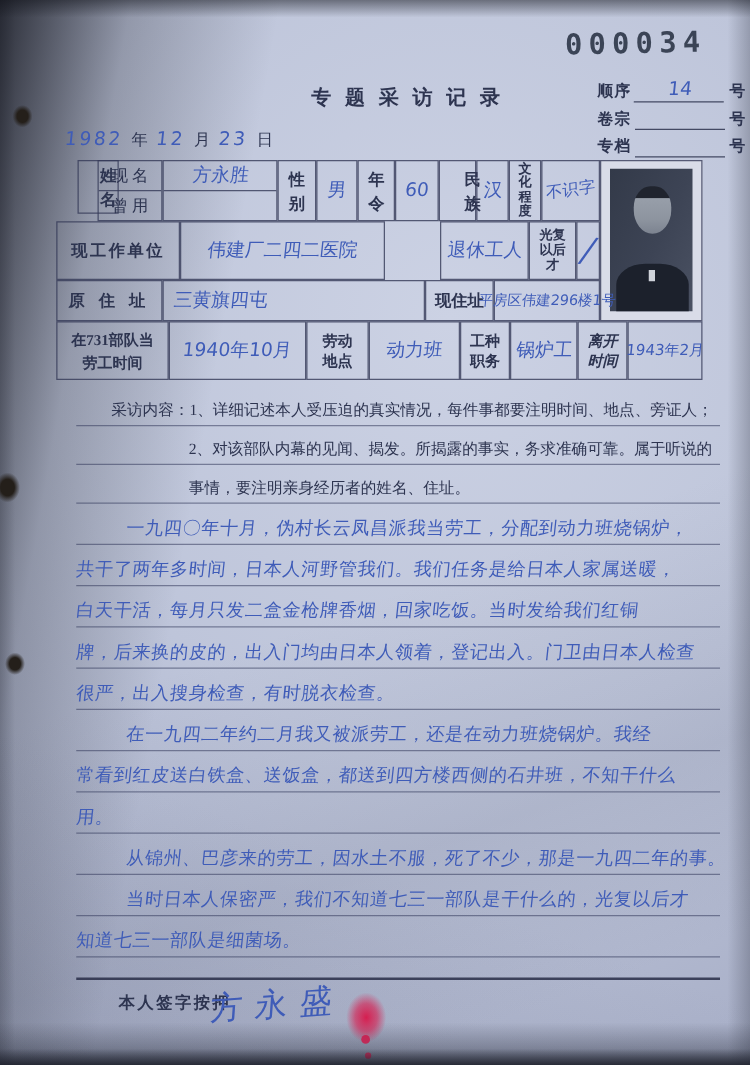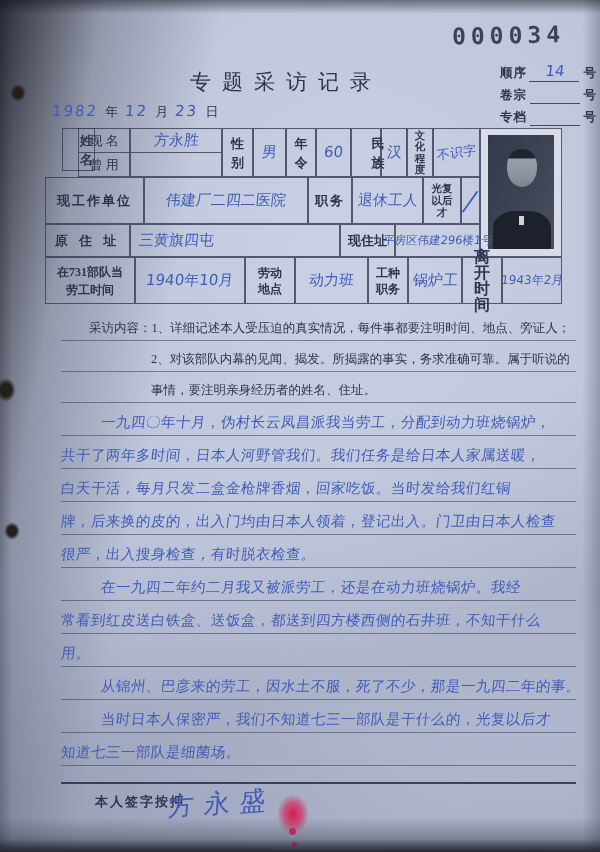--- a/index.html
+++ b/index.html
@@ -28,27 +28,27 @@
   .hole.h3{left:4px;top:522px;width:16px;height:18px;}
   .hand{color:var(--ink-hand);font-family:"DejaVu Sans",sans-serif;
         transform:skewX(-6deg);display:inline-block;}
 
   
   .stamp{position:absolute;left:452px;top:22px;width:150px;
          font-family:"DejaVu Sans Mono",monospace;font-size:23px;font-weight:bold;
          letter-spacing:5px;color:var(--ink-stamp);transform:rotate(-1.2deg);}
   .hfields{position:absolute;left:478px;top:60px;width:118px;font-size:12.5px;}
   .hrow{display:flex;align-items:flex-end;height:22px;font-weight:bold;color:var(--ink-print);}
-  .hrow .lab{width:30px;letter-spacing:1px;margin-left:22px;}
+  .hrow .lab{width:30px;letter-spacing:1px;}
   .hrow .val{flex:1;border-bottom:1.3px solid rgba(45,50,78,.85);text-align:center;
              font-weight:normal;font-size:15px;height:19px;}
   .hrow .suf{width:16px;text-align:right;}
 
-  .title{position:absolute;left:190px;top:68px;width:280px;
-         font-size:21px;font-weight:normal;letter-spacing:11px;color:var(--ink-print);}
+  .title{position:absolute;left:190px;top:68px;width:280px;text-align:center;
+         font-size:16px;font-weight:bold;letter-spacing:11px;color:var(--ink-print);}
   .dateline{position:absolute;left:52px;top:102px;font-size:13px;color:var(--ink-print);
             display:flex;align-items:baseline;gap:7px;}
   .dateline .hand{font-size:15px;letter-spacing:2px;}
 
   
   .cell{position:absolute;box-sizing:border-box;border:1px solid rgba(52,58,88,.8);
         font-size:13px;color:var(--ink-print);display:flex;align-items:center;justify-content:center;
         text-align:center;line-height:17px;overflow:visible;}
   .cell.lab{font-weight:bold;}
   .cell .hand{font-size:15px;white-space:nowrap;}
@@ -170,21 +170,20 @@
       <div class="head"></div>
       <div class="torso"></div>
       <div class="collar"></div>
     </div>
   </div>
 
   <div class="cell lab" style="left:45px;top:177px;width:99px;height:47px;letter-spacing:2px;">现工作单位</div>
   <div class="cell" style="left:144px;top:177px;width:164px;height:47px;">
     <span class="hand">伟建厂二四二医院</span>
   </div>
-  <div class="cell lab" style="left:308px;top:177px;width:44px;height:47px;letter-spacing:2px;">职务</div>
   <div class="cell" style="left:352px;top:177px;width:71px;height:47px;">
     <span class="hand">退休工人</span>
   </div>
   <div class="cell lab" style="left:423px;top:177px;width:38px;height:47px;font-size:10.5px;">
     <span class="stackwrap" style="width:24px;line-height:12px;">光复以后才</span>
   </div>
   <div class="cell slashcell" style="left:461px;top:177px;width:19px;height:47px;">
     <span class="hand">/</span>
   </div>
 
@@ -208,21 +207,21 @@
   </div>
   <div class="cell" style="left:295px;top:257px;width:73px;height:47px;">
     <span class="hand">动力班</span>
   </div>
   <div class="cell lab" style="left:368px;top:257px;width:40px;height:47px;font-size:12px;">
     <span class="stackwrap" style="width:26px;line-height:16px;">工种职务</span>
   </div>
   <div class="cell" style="left:408px;top:257px;width:54px;height:47px;">
     <span class="hand">锅炉工</span>
   </div>
-  <div class="cell lab" style="left:462px;top:257px;width:40px;height:47px;font-size:16px;">
+  <div class="cell lab" style="left:462px;top:257px;width:40px;height:47px;font-size:12px;font-style:italic;">
     <span class="stackwrap" style="width:26px;line-height:16px;">离开时间</span>
   </div>
   <div class="cell" style="left:502px;top:257px;width:60px;height:47px;">
     <span class="hand" style="font-size:12px;">1943年2月</span>
   </div>
 
   <div class="line" style="top:308px;height:33px;padding-left:28px;">
     <span>采访内容：1、详细记述本人受压迫的真实情况，每件事都要注明时间、地点、旁证人；</span>
   </div>
   <div class="line" style="top:341px;height:31px;padding-left:90px;">

